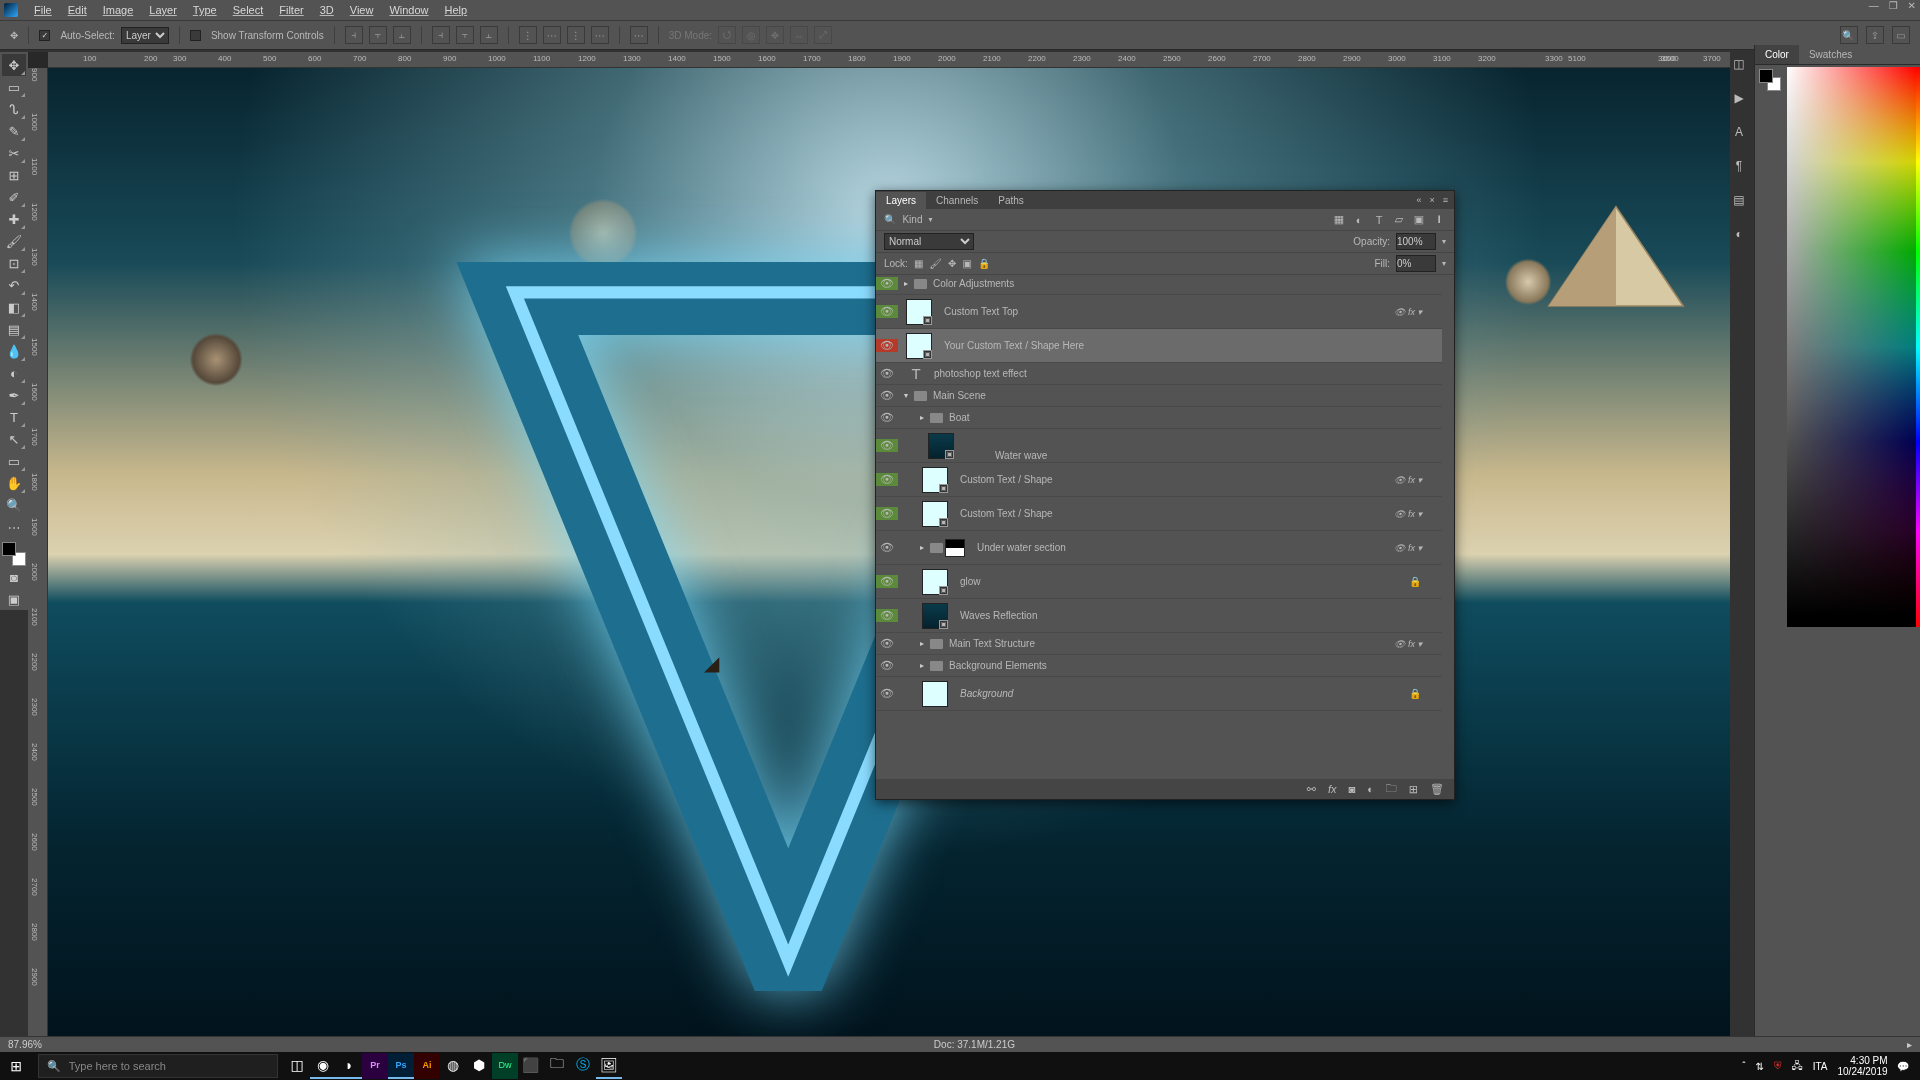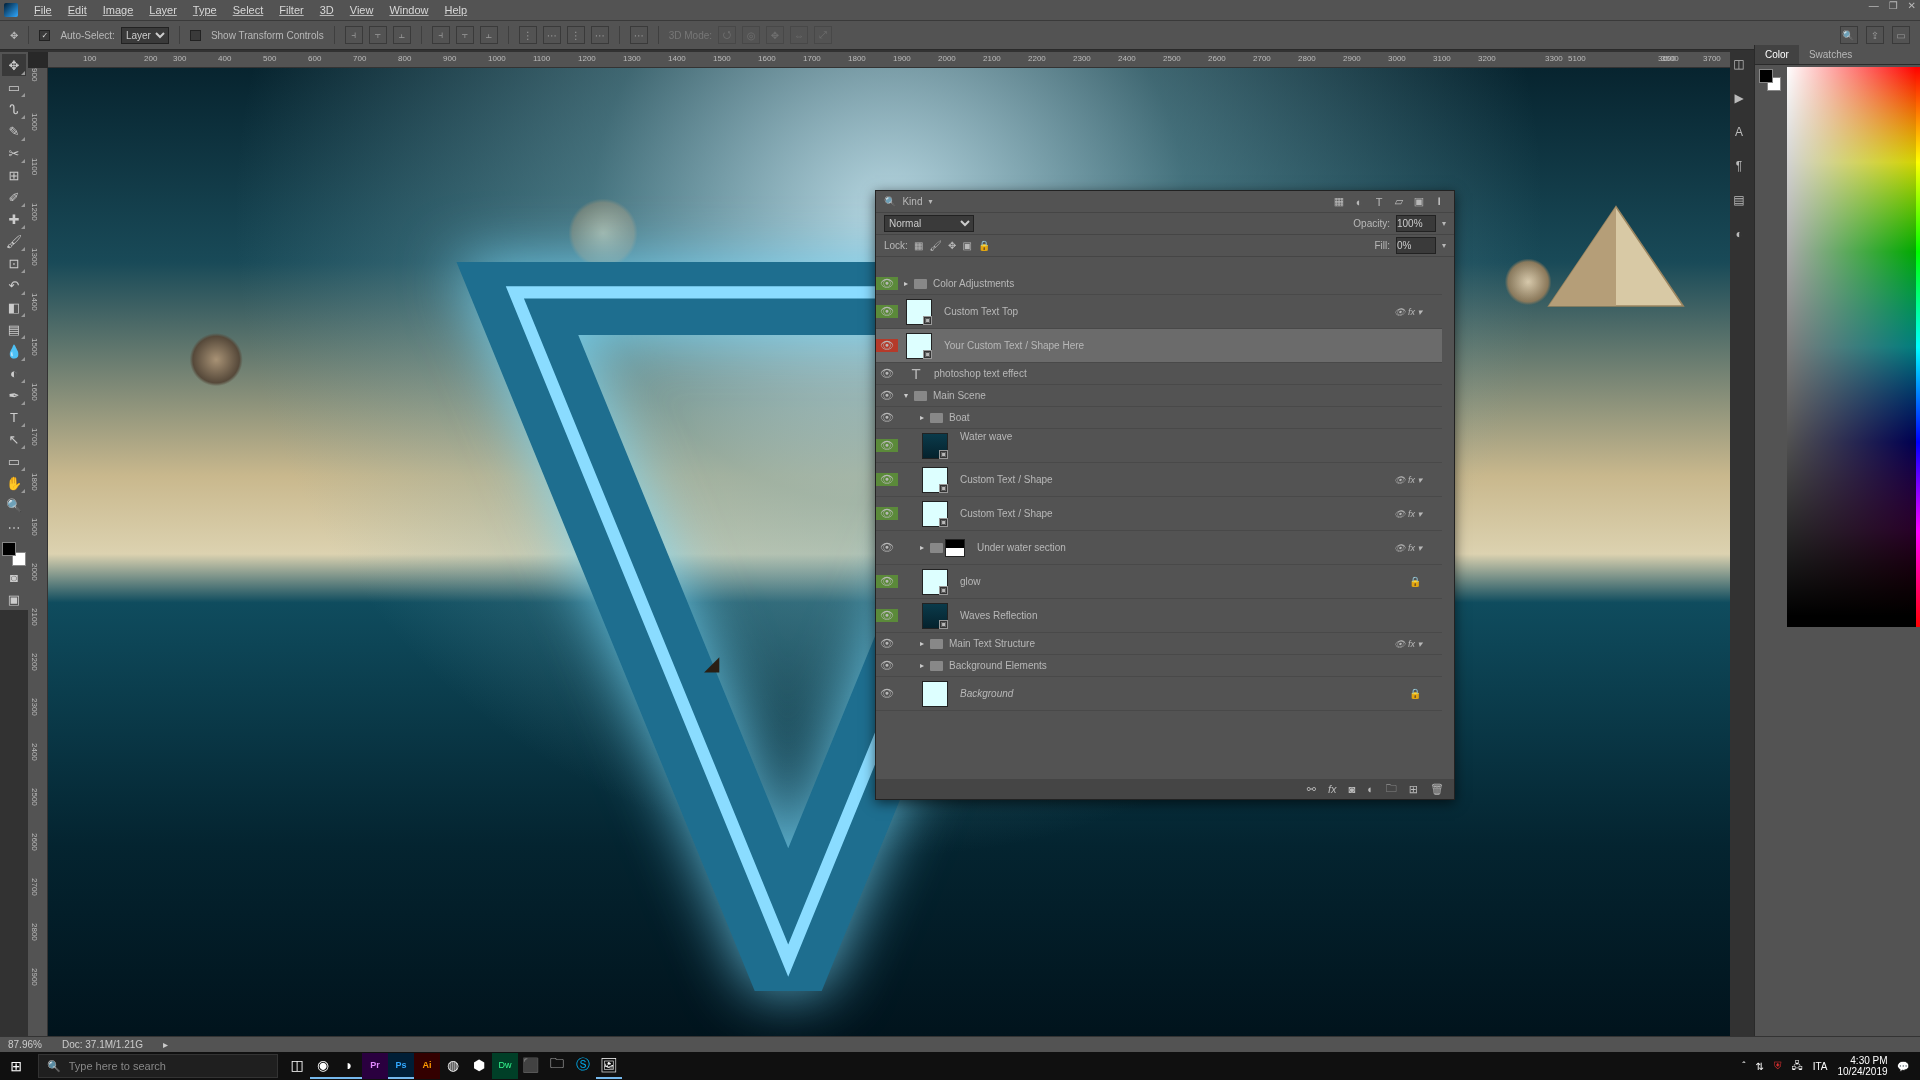--- a/index.html
+++ b/index.html
@@ -100,21 +100,21 @@
 #layerspanel .foldericon { width:13px; height:10px; background:#888; border-radius:1px; display:inline-block; }
 #layerspanel .lthumb { width:26px; height:26px; background:#dff; border:1px solid #222; margin:2px 6px 2px 2px; position:relative; }
 #layerspanel .lthumb.dark { background:linear-gradient(#0a3a4a,#05222d); }
 #layerspanel .lthumb .so { position:absolute; right:-1px; bottom:-1px; width:9px; height:9px; background:#333; border:1px solid #999; font-size:6px; text-align:center; line-height:7px; }
 #layerspanel .lname { padding-left:6px; }
 #layerspanel .fx { position:absolute; right:20px; font-size:9px; font-style:italic; }
 #layerspanel .lock { position:absolute; right:20px; font-size:10px; }
 #layerspanel .lpfoot { position:absolute; bottom:0; left:0; right:0; height:20px; background:#454545; display:flex; align-items:center; justify-content:flex-end; gap:12px; padding:0 10px; font-size:11px; }
 
 
-#statusbar { position:absolute; bottom:28px; left:0; right:0; height:16px; background:#535353; font-size:10px; color:#ccc; display:flex; align-items:center; padding:0 8px; gap:20px; border-top:1px solid #333; }
+#statusbar { position:absolute; bottom:28px; left:0; right:0; height:16px; background:#535353; font-size:10px; color:#ccc; display:flex; align-items:center; padding:0 8px; gap:20px; border-top:1px solid #333;justify-content:space-between; }
 
 
 #taskbar { position:absolute; bottom:0; left:0; right:0; height:28px; background:#101010; display:flex; align-items:center; color:#fff; font-size:11px; }
 #taskbar .start { width:32px; display:flex; align-items:center; justify-content:center; font-size:14px; }
 #taskbar .search { flex:0 0 240px; height:24px; background:#1f1f1f; border:1px solid #333; display:flex; align-items:center; padding:0 8px; gap:8px; color:#888; margin:0 6px; }
 #taskbar .ticon { width:26px; height:26px; display:flex; align-items:center; justify-content:center; border-bottom:2px solid transparent; font-size:14px; }
 #taskbar .ticon.run { border-bottom-color:#76b9ed; }
 #taskbar .tray { margin-left:auto; display:flex; align-items:center; gap:10px; padding-right:10px; font-size:10px; }
 #taskbar .clock { text-align:right; line-height:11px; }
 </style>
@@ -315,20 +315,30 @@
   </div>
   <div class="fgbg2">
     <div class="fg2"></div>
     <div class="bg2"></div>
   </div>
   <div id="spectrum"></div>
   <div id="huecol"></div>
 </div>
 
 <div id="layerspanel">
+  <div class="lphead">
+    <div class="lt active">Layers</div>
+    <div class="lt">Channels</div>
+    <div class="lt">Paths</div>
+    <div class="pctrl">
+      <span>«</span>
+      <span>×</span>
+      <span>≡</span>
+    </div>
+  </div>
   <div class="filtrow">
     <span>🔍</span>
     <span>Kind</span>
     <span style="font-size:8px">▾</span>
     <span style="flex:1"></span>
     <span class="fic">▦</span>
     <span class="fic">◐</span>
     <span class="fic">T</span>
     <span class="fic">▱</span>
     <span class="fic">▣</span>
@@ -413,21 +423,21 @@
         <div style="display: flex; align-items: center; padding-left: 22px;">
           <span class="twist">▸</span>
           <span class="foldericon"></span>
           <span class="lname">Boat</span>
         </div>
       </div>
       <div class="lrow thumb">
         <div class="eyecol g">
           <span class="eye">👁</span>
         </div>
-        <div style="display: flex; align-items: flex-start; padding-left: 22px;">
+        <div style="display: flex; align-items: flex-end; padding-left: 28px; gap: 29px;">
           <div class="lthumb dark">
             <div class="so">▣</div>
           </div>
           <span class="lname">Water wave</span>
         </div>
       </div>
       <div class="lrow thumb">
         <div class="eyecol g">
           <span class="eye">👁</span>
         </div>

